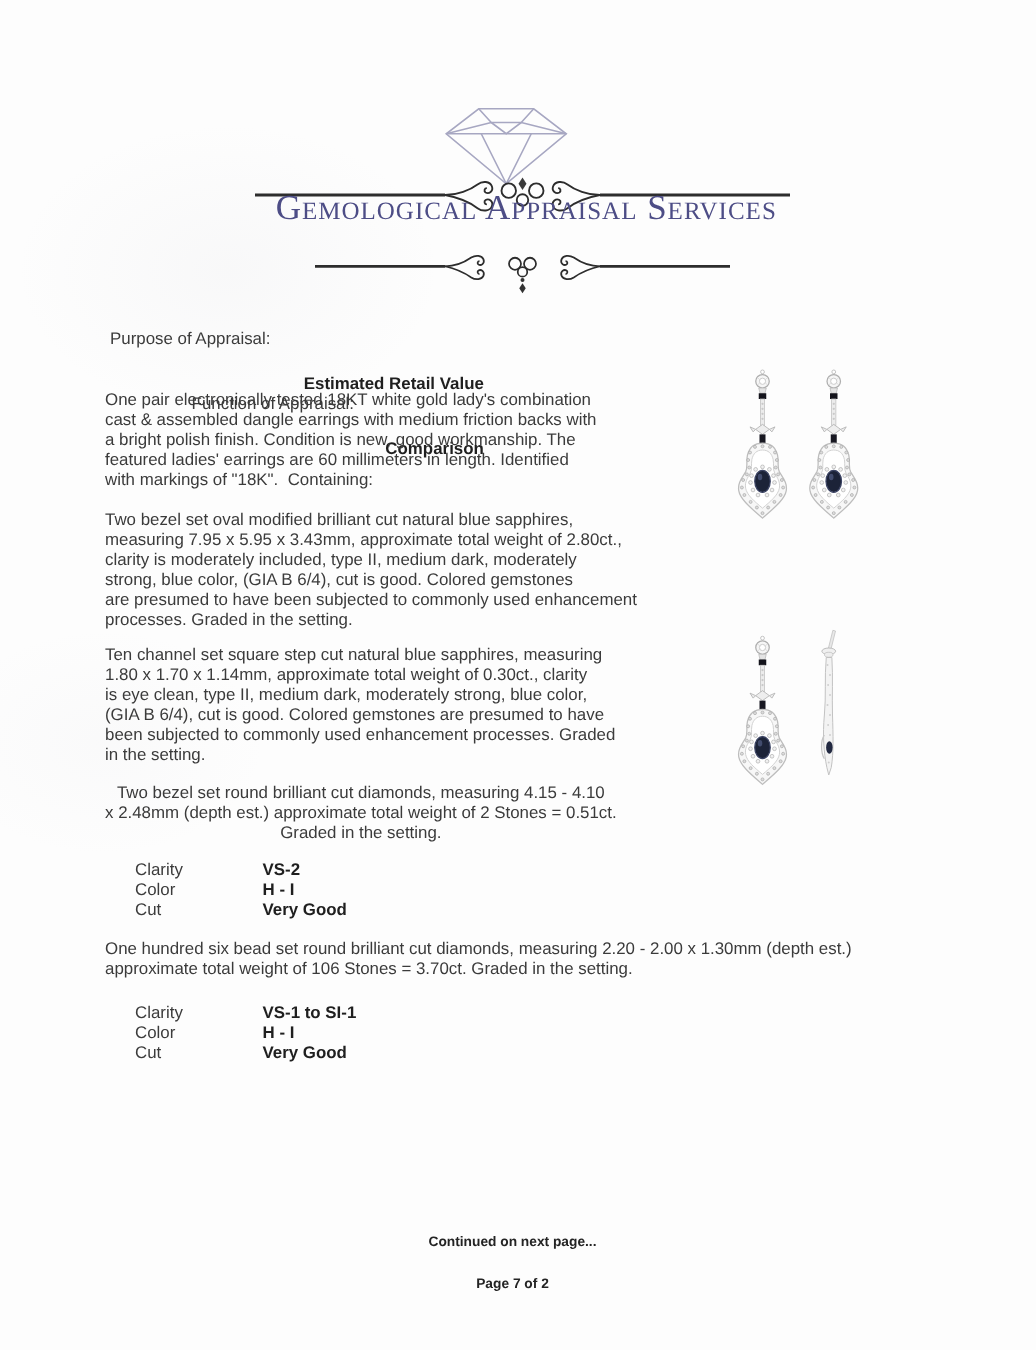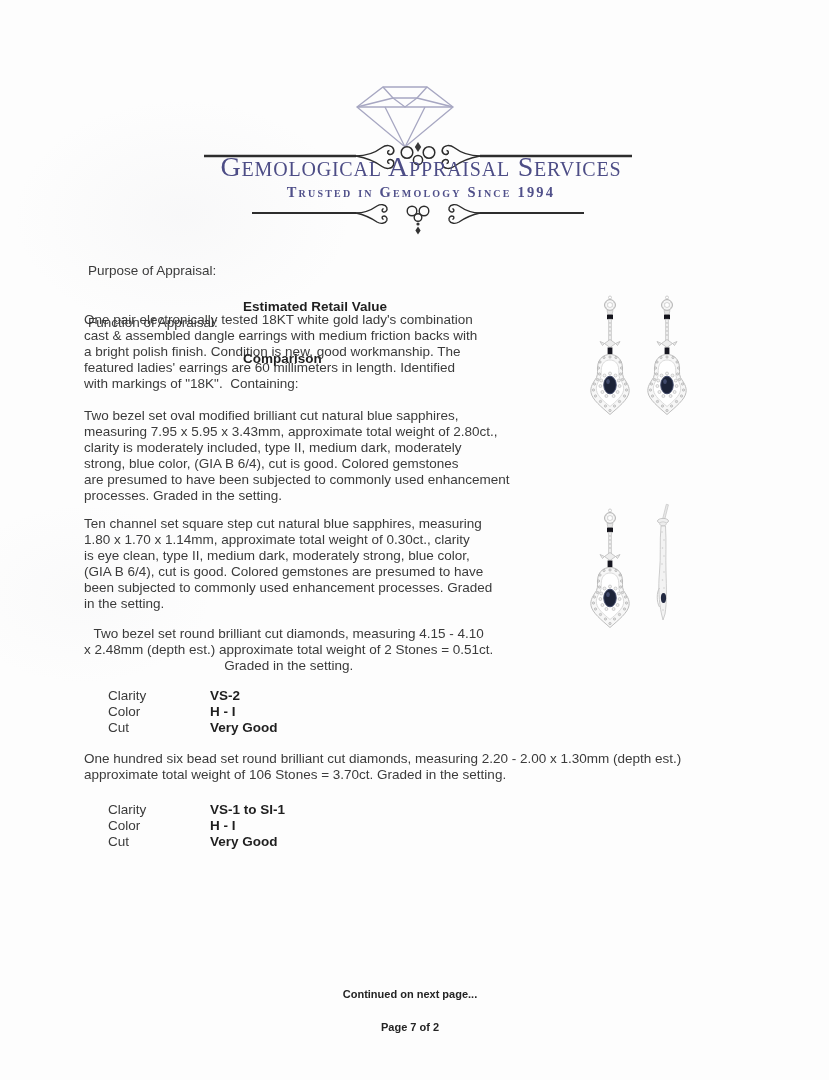--- a/index.html
+++ b/index.html
@@ -35,21 +35,21 @@
     font-family:"Liberation Serif", serif;
     font-variant:small-caps;
     font-size:14.5px;letter-spacing:2.2px;
     color:#50508a;font-weight:600;
   }
 
   
   .bodytext{font-size:13.5px;line-height:16.1px;color:#3b3b3b;}
   .para{white-space:pre-wrap;}
   .meta{left:88px;top:263px;}
-  .meta-row{display:flex;line-height:16.2px;font-size:13.5px;}
+  .meta-row{display:flex;line-height:16.2px;font-size:13.5px;justify-content:flex-end;}
   .meta-label{width:155px;}
   .meta-value{font-weight:bold;color:#1f1f1f;margin-top:36px;}
   .p-intro{left:84px;top:312px;}
   .p-oval{left:84px;top:408px;}
   .p-square{left:84px;top:516px;}
   .p-bezel{left:84px;top:626px;text-align:center;}
   .p-bead{left:84px;top:751px;}
   .grades-1{left:108px;top:688px;}
   .grades-2{left:108px;top:802px;}
   .grade-row{display:flex;line-height:16.2px;font-size:13.5px;}
@@ -177,21 +177,20 @@
       </g>
       <use href="#curlsL" transform="translate(428 0) scale(-1 1)"></use>
       <g fill="none" stroke="#2d2d2d" stroke-width="1.5">
         <circle cx="203" cy="11.5" r="5.8"></circle>
         <circle cx="225" cy="11.5" r="5.8"></circle>
         <circle cx="214" cy="19" r="4.6"></circle>
       </g>
     </svg>
 
     <div class="abs brand-title">Gemological Appraisal Services</div>
-    <div class="abs brand-tagline">Trusted in Gemology Since 1994</div>
 
     <svg class="abs flourish-bottom" width="332" height="32" viewBox="0 0 332 32">
       <path d="M0,10 H104 M228,10 H332" stroke="#2d2d2d" stroke-width="2.2"></path>
       <g id="curlsBL" fill="none" stroke="#2d2d2d" stroke-width="1.4">
         <path d="M104,10 C112,10 120,6.5 125,3 C128.5,0.8 133.5,1.2 134.8,4.5 C136,7.8 132.8,9.8 130.8,8.6 C129.6,7.8 130,5.8 131.6,5.8"></path>
         <path d="M104,10 C112,11.8 120,15.5 125,19 C128.5,21.2 133.5,20.8 134.8,17.5 C136,14.2 132.8,12.2 130.8,13.4 C129.6,14.2 130,16.2 131.6,16.2"></path>
       </g>
       <use href="#curlsBL" transform="translate(332 0) scale(-1 1)"></use>
       <g fill="none" stroke="#2d2d2d" stroke-width="1.4">
         <circle cx="160" cy="8" r="4.8"></circle>

